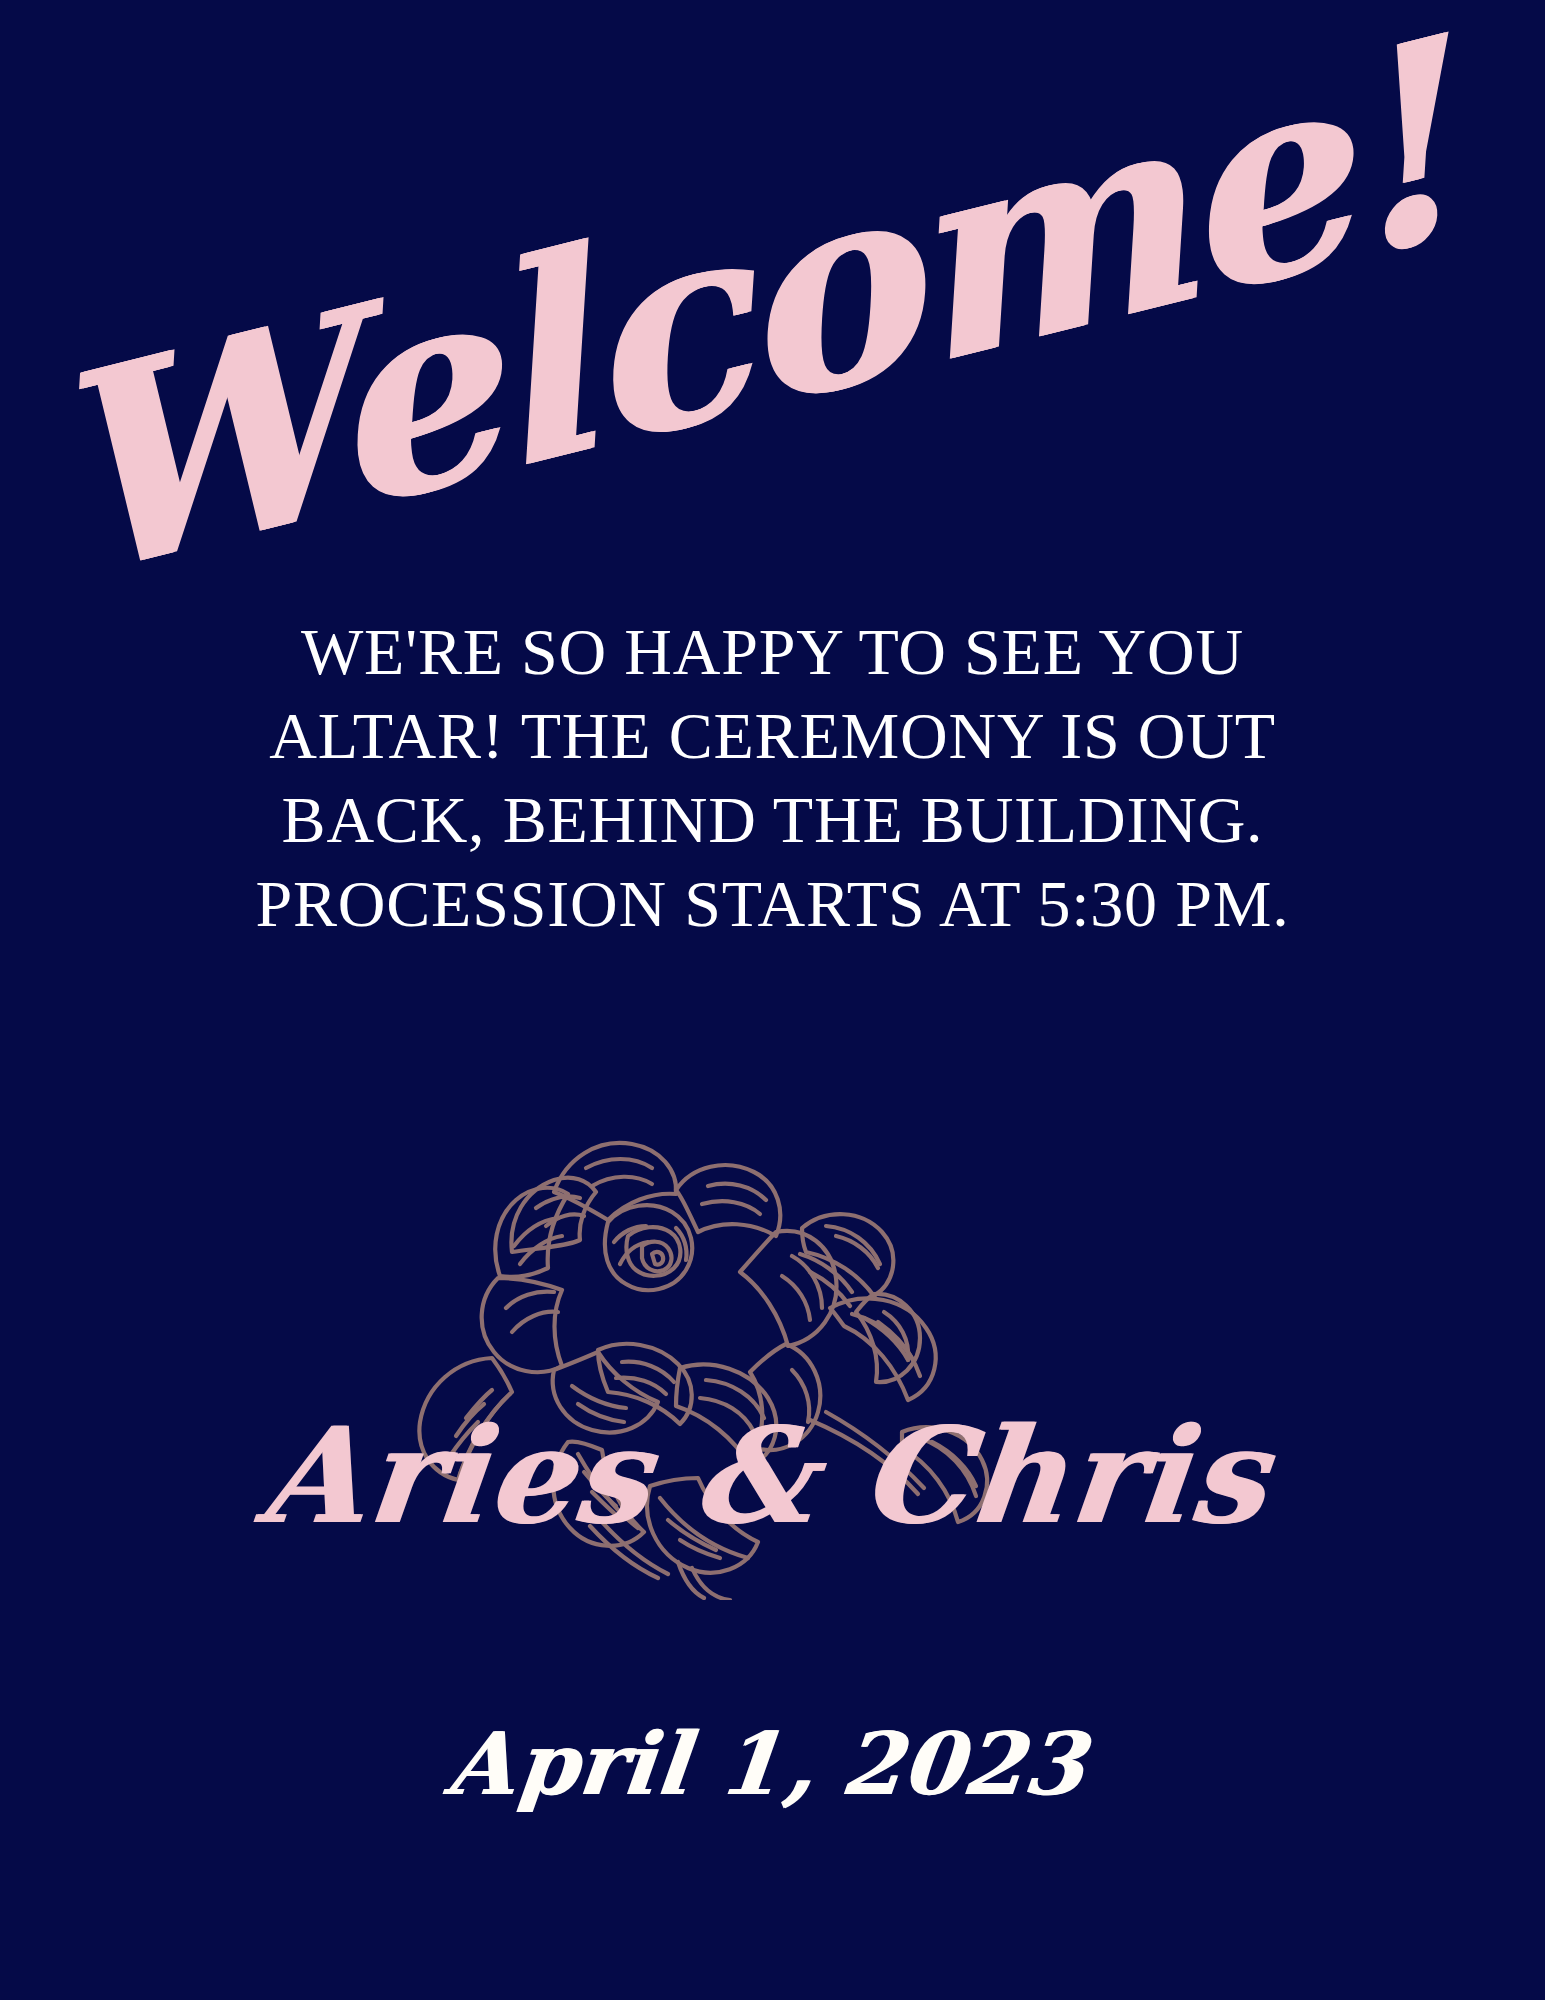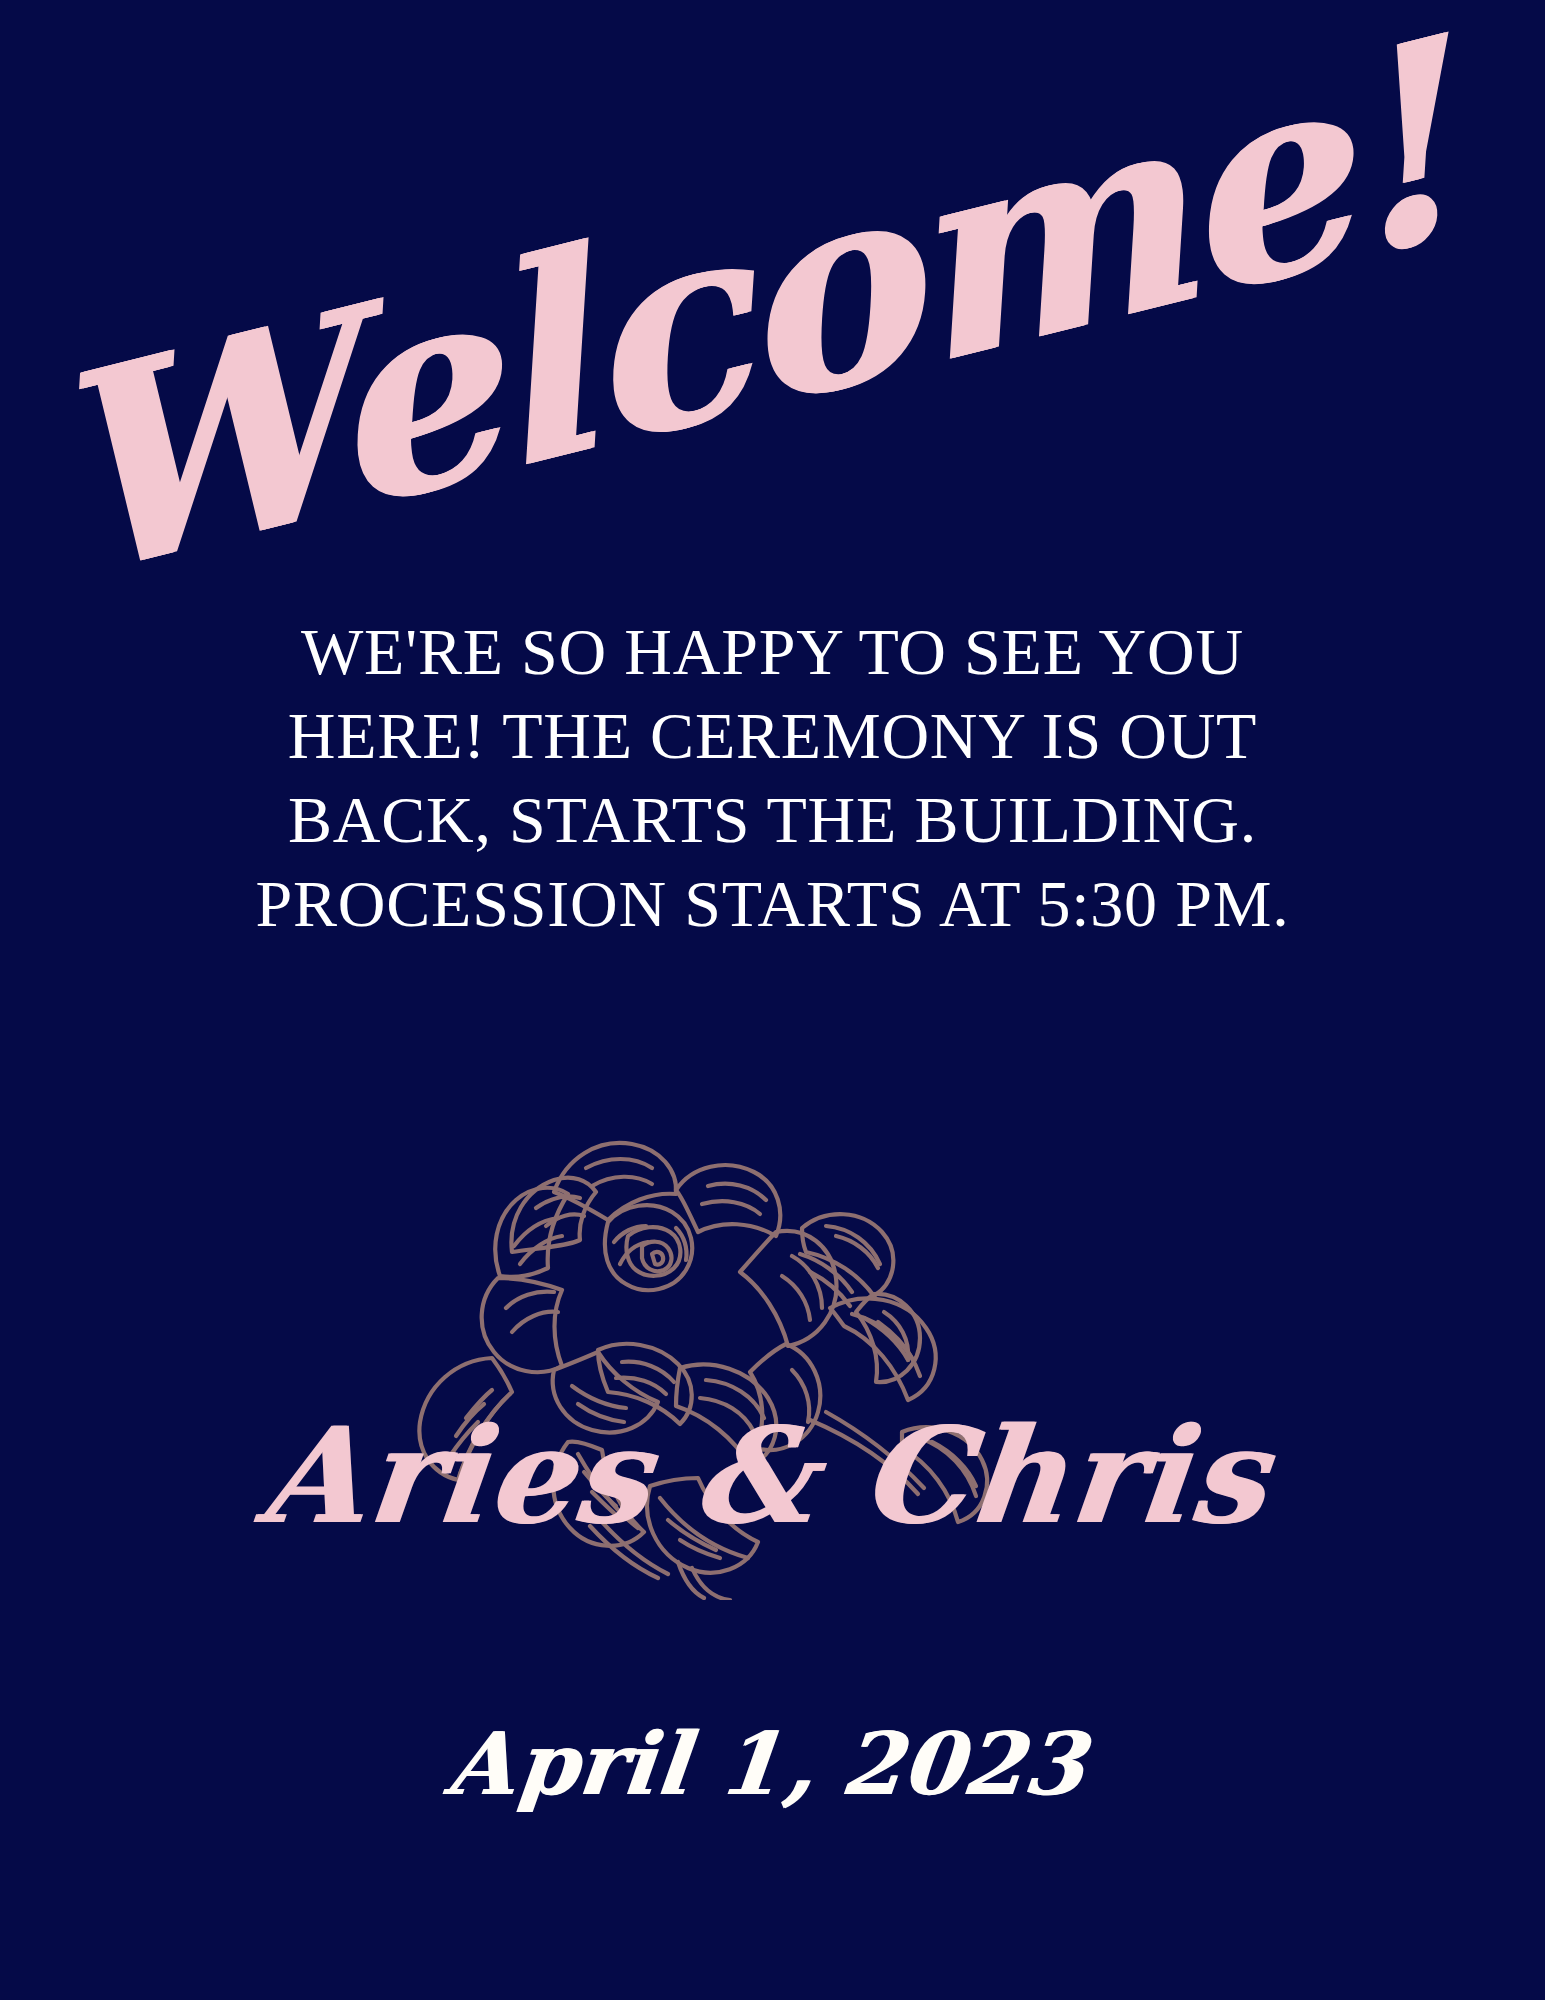--- a/index.html
+++ b/index.html
@@ -131,22 +131,22 @@
 <body>
 
 <div id="sign">
 
   <div id="welcome-wrap">
     <div id="welcome-title">Welcome!</div>
   </div>
 
   <div id="body-copy">
     <div class="body-line">WE'RE SO HAPPY TO SEE YOU</div>
-    <div class="body-line">HERE! THE CEREMONY IS OUT</div>
-    <div class="body-line">BACK, STARTS THE BUILDING.</div>
+    <div class="body-line">ALTAR! THE CEREMONY IS OUT</div>
+    <div class="body-line">BACK, BEHIND THE BUILDING.</div>
     <div class="body-line">PROCESSION STARTS AT 5:30 PM.</div>
   </div>
 
   <div id="rose-art">
     <svg viewBox="0 0 720 560" fill="none" xmlns="http://www.w3.org/2000/svg" stroke="#8E6F70" stroke-width="4.2" stroke-linecap="round" stroke-linejoin="round">
 
       <path d="M172 212 C168 178 186 150 214 140 C232 134 248 140 256 152 C244 166 238 184 240 200 C228 206 200 208 172 212 Z"></path>
       <path d="M196 168 C210 158 226 154 240 158"></path>
       <path d="M206 186 C218 176 232 172 244 176"></path>
 

